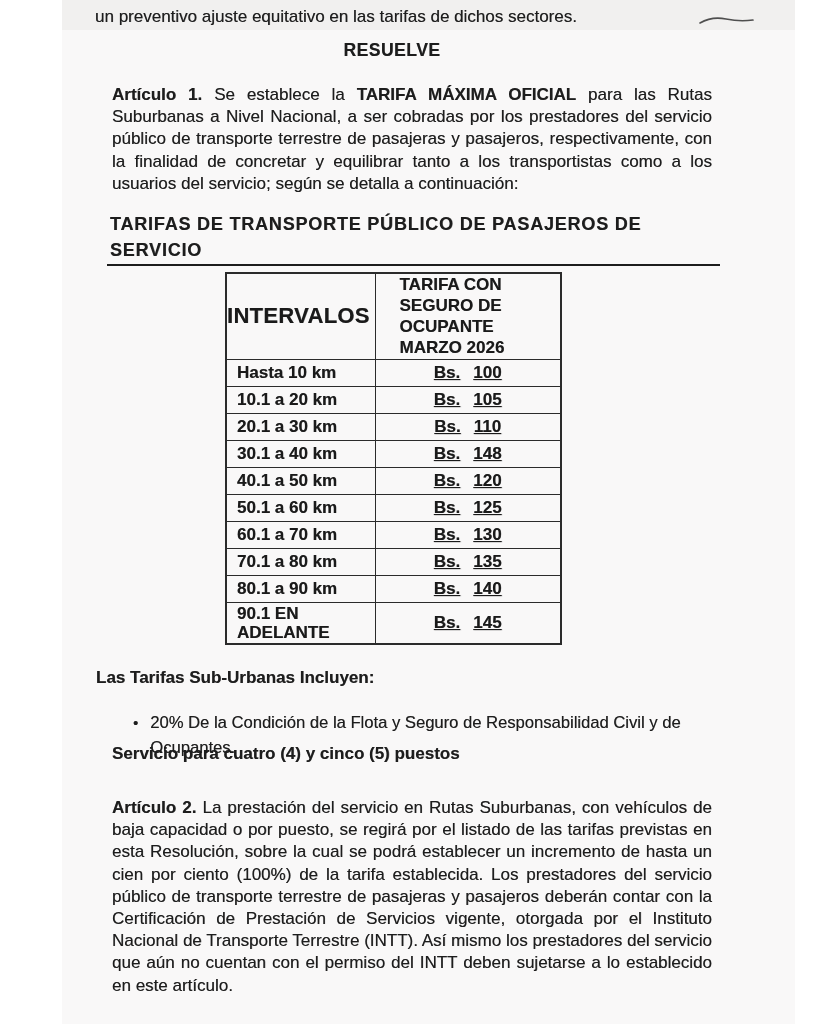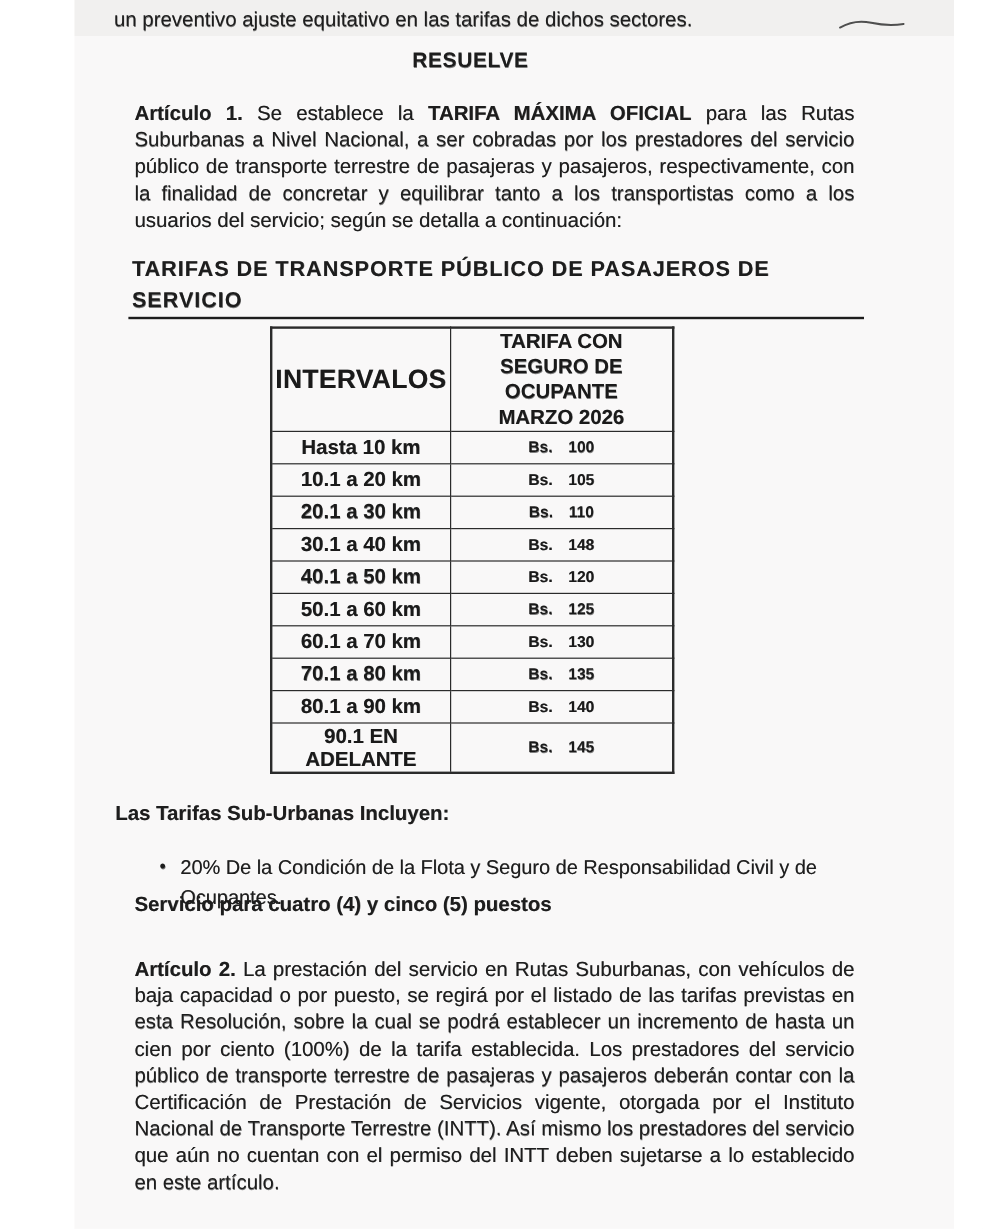--- a/index.html
+++ b/index.html
@@ -77,31 +77,31 @@
   }
 
   table.tariff {
     position: absolute;
     left: 225px; top: 272px;
     border-collapse: collapse;
     border: 2.5px solid #2b2b2b;
   }
   table.tariff th, table.tariff td {
     border: 1.6px solid #2b2b2b;
-    text-align: center;
+    text-align: left;
     vertical-align: middle;
     font-weight: bold;
     color: #1a1a1a;
   }
   th.col-intervals { width: 149px; height: 86px; font-size: 22px; letter-spacing: 0.3px; }
   th.col-tarifa    { width: 186px; height: 86px; font-size: 17px; line-height: 21px; padding: 0 24px; }
   td.cell-interval { height: 27px; font-size: 17px; padding: 1px 10px; line-height: 19px; margin-left: 27px; }
   tr.row-last td.cell-interval { height: 41px; }
   tr.row-last td.cell-interval .wrap { display: inline-block; max-width: 118px; }
-  td.cell-tariff { font-size: 13px; }
+  td.cell-tariff { font-size: 17px; text-decoration: underline; }
   .amount-group {
     display: flex;
     justify-content: center;
     align-items: baseline;
     gap: 13px;
   }
 
   .incluyen-heading {
     position: absolute;
     left: 96px; top: 668px;

